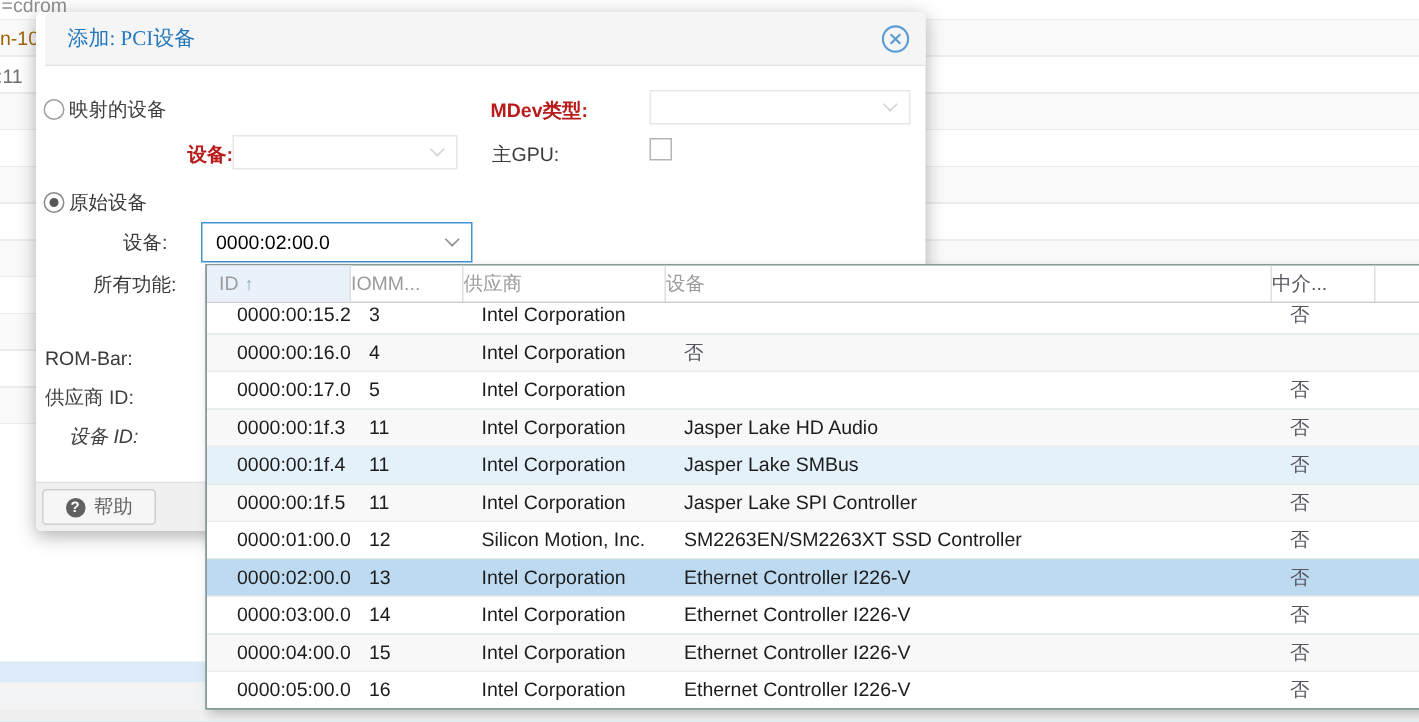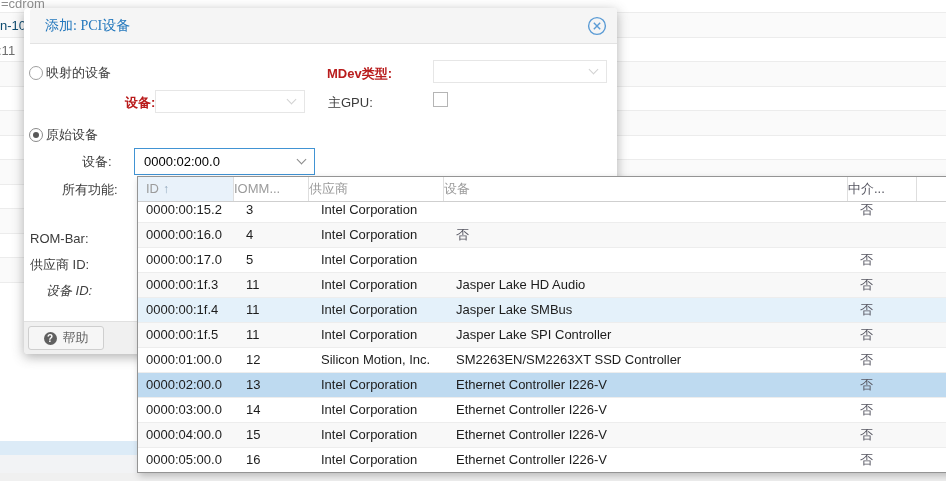--- a/index.html
+++ b/index.html
@@ -6,21 +6,21 @@
   .page{position:relative;width:946px;height:481px;overflow:hidden;background:#fff;
         font-family:"Liberation Sans","DejaVu Sans",sans-serif;font-size:13px;color:#222;}
 
   
   .bg-stripes{position:absolute;left:0;top:-11px;width:946px;height:300px;z-index:1;
     background:repeating-linear-gradient(to bottom,
       #ffffff 0px,#ffffff 23.5px,#ececec 23.5px,#ececec 24.5px,
       #fafafa 24.5px,#fafafa 48px,#ececec 48px,#ececec 49px);}
   .bg-frag{position:absolute;z-index:2;white-space:nowrap;}
   .frag-0{left:1px;top:-4px;color:#8e8e8e;}
-  .frag-1{left:0;top:18px;color:#0c4a6e;text-align:center;}
+  .frag-1{left:0;top:18px;color:#a16207;text-align:center;}
   .frag-2{left:-2px;top:43px;color:#6f6f6f;}
   .bg-sel-band{position:absolute;left:0;top:441px;width:137px;height:14px;background:#dcebf7;z-index:2;}
   .bg-bottom-left{position:absolute;left:0;top:455px;width:137px;height:18px;background:#f2f3f5;z-index:2;}
   .bg-bottom-strip{position:absolute;left:0;top:473px;width:946px;height:8px;background:#f0f0f0;z-index:2;}
 
   
   .dialog{position:absolute;left:24px;top:8px;width:593px;height:346px;background:#fff;
           border-radius:4px;box-shadow:0 3px 12px rgba(80,80,80,.45);z-index:5;}
   .dlg-header{position:absolute;left:6px;top:0;right:0;height:35px;background:#f5f5f5;
               border-bottom:1px solid #e3e3e3;border-radius:4px 4px 0 0;cursor:move;font-family:Liberation Serif, serif;}
@@ -67,21 +67,21 @@
   .ph-cell.c-id{padding-left:8px;background:#e9f2fa;}
   .sort-arrow{color:#90a7bb;font-size:12px;margin-left:4px;}
   .p-body{position:absolute;left:0;top:25px;right:14px;bottom:0;overflow:hidden;}
   .p-rows{margin-top:-4px;}
   .p-row{display:flex;height:25px;box-sizing:border-box;border-bottom:1px solid #ededed;
          background:#fff;line-height:23px;color:#1c1c1c;cursor:pointer;}
   .p-row:nth-child(even){background:#f8f8f8;}
   .p-row.hover{background:#e4f1fa;}
   .p-row.selected{background:#bedaf0;}
   .c{box-sizing:border-box;padding-left:12px;white-space:nowrap;overflow:hidden;}
-  .c-id{width:96px;padding-left:8px;}
+  .c-id{width:96px;padding-left:20px;}
   .c-iommu{width:75px;}
   .c-vendor{width:135px;}
   .c-device{width:404px;}
   .c-med{width:69px;color:#565661;}
 
   .p-scrollbar{position:absolute;top:25px;right:0;bottom:0;width:14px;background:#f1f1f1;
                border-left:1px solid #e3e3e3;box-sizing:border-box;cursor:default;}
   .sb-up,.sb-down{position:absolute;left:0;right:0;text-align:center;font-size:7px;color:#4a4a4a;
                   height:12px;line-height:12px;cursor:pointer;}
   .sb-up{top:2px;} .sb-down{bottom:2px;}

